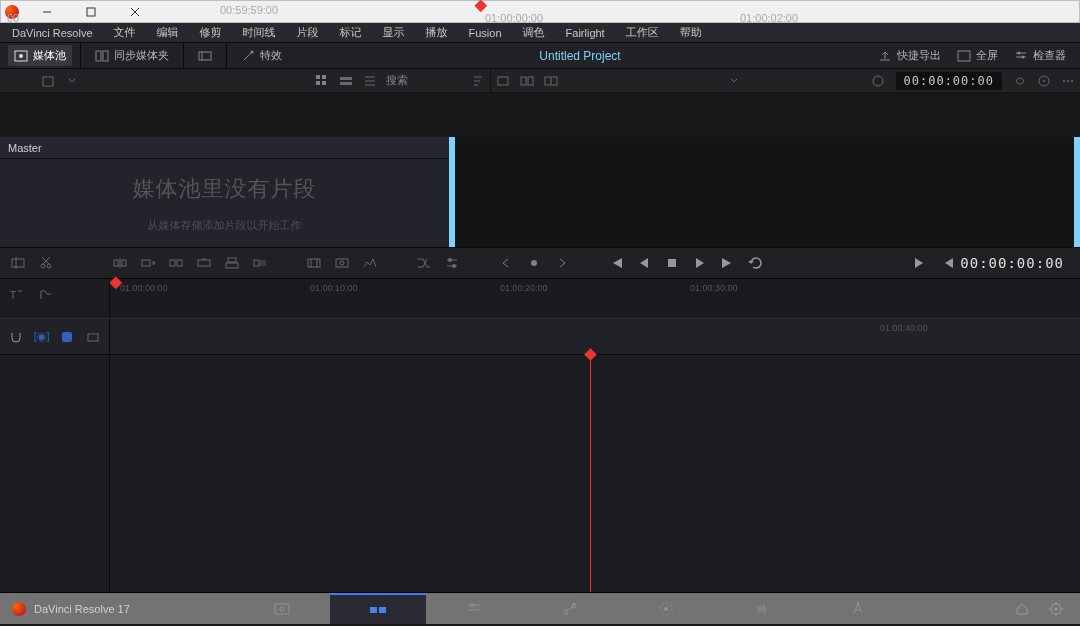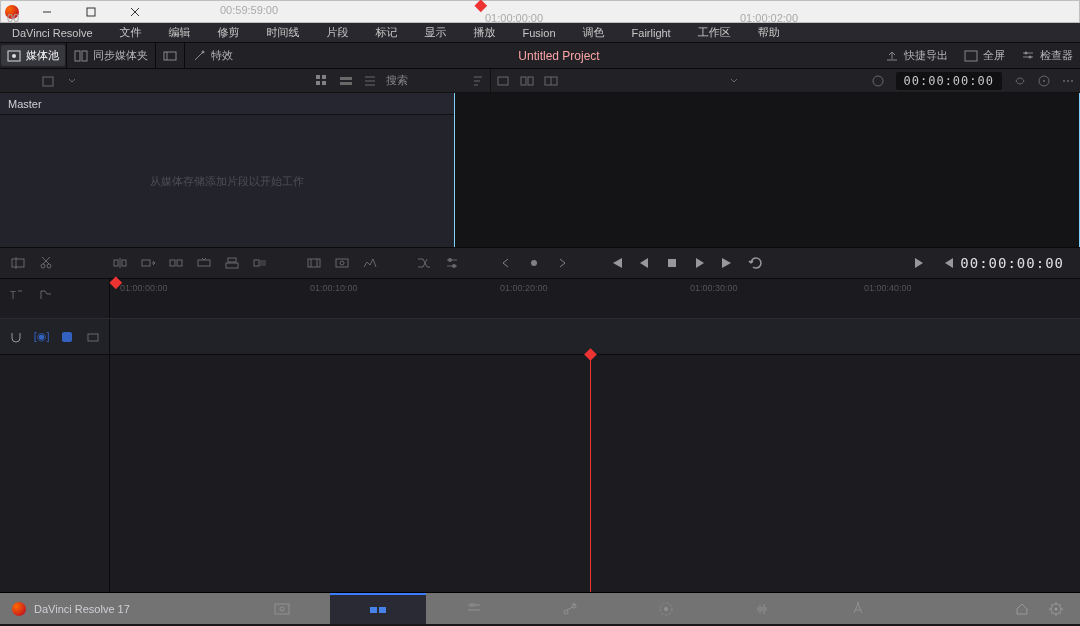--- a/index.html
+++ b/index.html
@@ -5,42 +5,42 @@
   * { margin: 0; padding: 0; box-sizing: border-box; font-family: "Microsoft YaHei", "Segoe UI", Arial, sans-serif; }
   body { width: 1080px; height: 626px; overflow: hidden; background: #181818; color: #aaa; font-size: 11px; }
 
   
   .titlebar { height: 23px; background: #f0f0f0; display: flex; align-items: center; padding: 0 4px; color: #222; border: 1px solid #bfbfbf; }
   .titlebar .logo { width: 14px; height: 14px; border-radius: 50%; background: radial-gradient(circle at 30% 30%, #ff6a00, #b4002a); margin-right: 6px; }
   .titlebar .title { flex: 1; font-size: 11px; color: #444; }
   .titlebar .winbtn { width: 44px; height: 22px; display: flex; align-items: center; justify-content: center; font-size: 13px; color: #333; }
 
   
-  .menubar { height: 20px; background: #28282e; display: flex; align-items: center; padding: 0 4px; gap: 11px; color: #c8c8c8; border-bottom: 1px solid #0b0b0b; }
+  .menubar { height: 20px; background: #28282e; display: flex; align-items: center; padding: 0 4px; gap: 5px; color: #c8c8c8; border-bottom: 1px solid #0b0b0b; }
   .menubar span { padding: 2px 8px; font-size: 11px; cursor: default; }
 
   
   .toolbar { height: 26px; background: #212126; display: flex; align-items: center; border-bottom: 1px solid #0a0a0a; }
-  .tool-group { display: flex; align-items: center; gap: 4px; padding: 0 1px; height: 100%; }
+  .tool-group { display: flex; align-items: center; gap: 4px; padding: 0 8px; height: 100%; }
   .tool-group.sep { border-right: 1px solid #0a0a0a; }
   .tool-btn { display: flex; align-items: center; gap: 5px; padding: 3px 6px; font-size: 11px; color: #b5b5b5; cursor: default; border-radius: 2px; }
   .tool-btn.active { background: #37373e; color: #fff; }
   .ico { width: 14px; height: 14px; display: inline-block; position: relative; }
-  .center-title { flex: 1; text-align: center; font-size: 12px; color: #fca5a5; font-weight: 500; }
+  .center-title { flex: 1; text-align: center; font-size: 12px; color: #7dd3fc; font-weight: 500; }
 
   
   .subbar { height: 24px; background: #212126; display: flex; align-items: center; border-bottom: 1px solid #111; padding-left: 36px; }
   .subbar .left { width: 455px; display: flex; align-items: center; height: 100%; border-right: 1px solid #111; }
   .subbar .right { flex: 1; display: flex; align-items: center; height: 100%; }
   .icon-btn { width: 24px; height: 24px; display: flex; align-items: center; justify-content: center; opacity: 0.7; }
   .searchbox { width: 80px; margin-left: 4px; font-size: 11px; color: #888; }
   .tc-box { background: #101012; color: #c8c8c8; font-family: monospace; font-size: 12px; padding: 2px 8px; border-radius: 2px; margin: 0 6px; letter-spacing: 1px;}
 
   .split { display: flex; height: 154px; }
-  .panel { background: #1f1f25; border-right: 1px solid #7dd3fc; }
+  .panel { background: #1f1f25; border-right: 6px solid #7dd3fc; margin-top: 44px; }
   .panel.media { width: 455px; display: flex; flex-direction: column; }
   .panel.viewer { flex: 1; background: #141417; }
   .master-row { height: 22px; background: #262630; display: flex; align-items: center; padding: 0 8px; font-size: 11px; color: #cfcfd6; border-bottom: 1px solid #111; }
 
   .empty-media { flex: 1; display: flex; flex-direction: column; align-items: center; justify-content: center; background: #23232b; color: #555; }
   .empty-media .big { font-size: 22px; color: #555; letter-spacing: 1px; margin-bottom: 14px; }
   .empty-media .small { font-size: 11px; color: #4e4e55; }
 
   
   .editbar { height: 32px; background: #202025; display: flex; align-items: center; border-top: 1px solid #0a0a0a; border-bottom: 1px solid #0a0a0a; padding: 0 6px; }
@@ -266,20 +266,21 @@
       </div>
   </div>
 </div>
 
 <div class="split" data-interactable="false">
   <div class="panel media" data-interactable="false">
     <div class="master-row" data-interactable="true">
         <span data-interactable="false">Master</span>
       </div>
     <div class="empty-media" data-interactable="false">
+      <div class="big" data-interactable="false">媒体池里没有片段</div>
       <div class="small" data-interactable="false">从媒体存储添加片段以开始工作</div>
     </div>
   </div>
   <div class="panel viewer" data-interactable="true"></div>
 </div>
 
 <div class="editbar" data-interactable="false">
   <div class="grp">
     <div class="icon-btn" data-interactable="true">
         <svg width="16" height="16">
@@ -454,21 +455,21 @@
             <path d="M3 12V4h4l2 3h4" stroke="#888" fill="none"></path>
           </svg>
         </div>
     </div>
     <div class="ruler" data-interactable="true" id="upper-ruler">
       <div class="playhead-mark" data-interactable="true" style="left:2px; top:0px;"></div>
     <div class="tick" data-interactable="false" style="left: 10px;">01:00:00:00</div>
         <div class="tick" data-interactable="false" style="left: 200px;">01:00:10:00</div>
         <div class="tick" data-interactable="false" style="left: 390px;">01:00:20:00</div>
         <div class="tick" data-interactable="false" style="left: 580px;">01:00:30:00</div>
-        <div class="tick" data-interactable="false" style="left: 754px;">01:00:40:00</div>
+        <div class="tick" data-interactable="false" style="left: 770px; margin-top: 40px;">01:00:40:00</div>
       </div>
   </div>
   <div class="row2" data-interactable="false">
     <div class="side">
       <div class="icon-btn" data-interactable="true">
           <svg width="14" height="14">
             <path d="M3 3v5a4 4 0 0 0 8 0V3" stroke="#ccc" fill="none"></path>
           </svg>
         </div>
       <div class="icon-btn" data-interactable="true" style="color:#3a7eff">[◉]</div>

